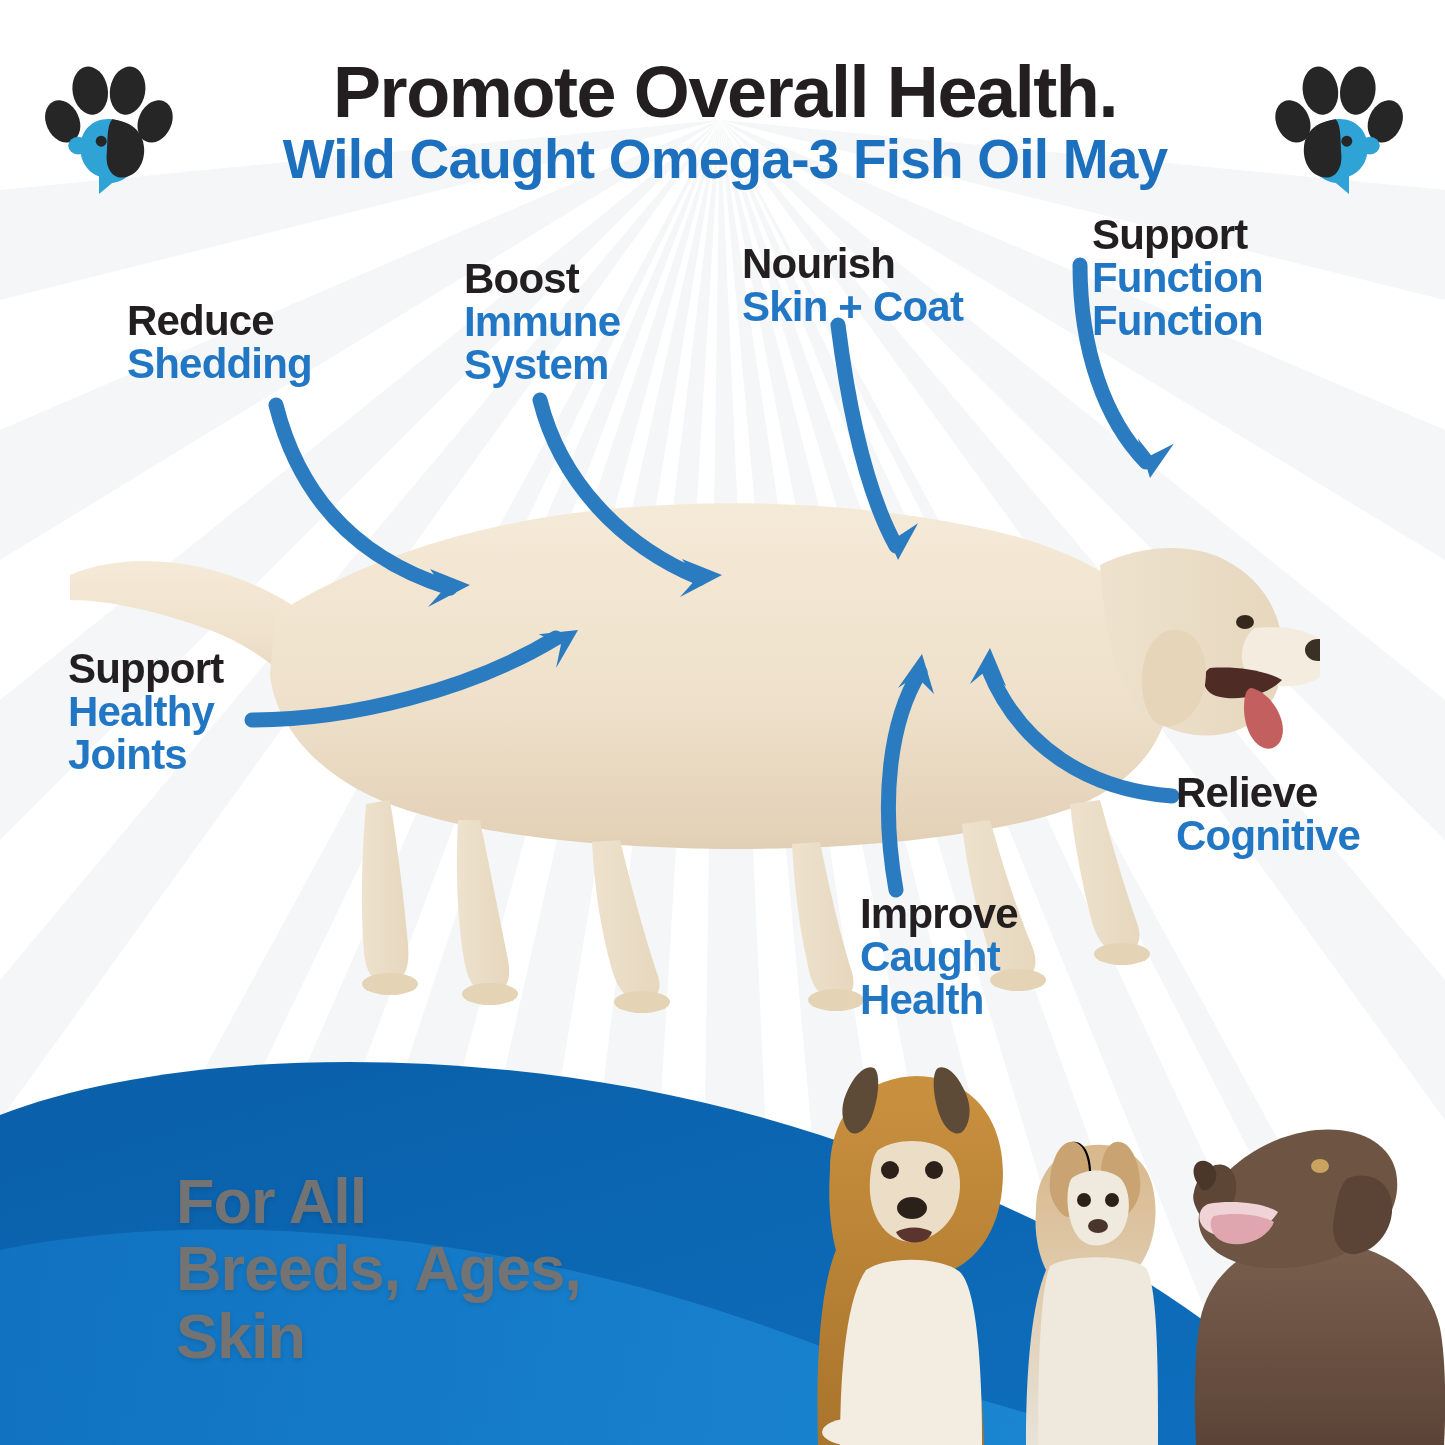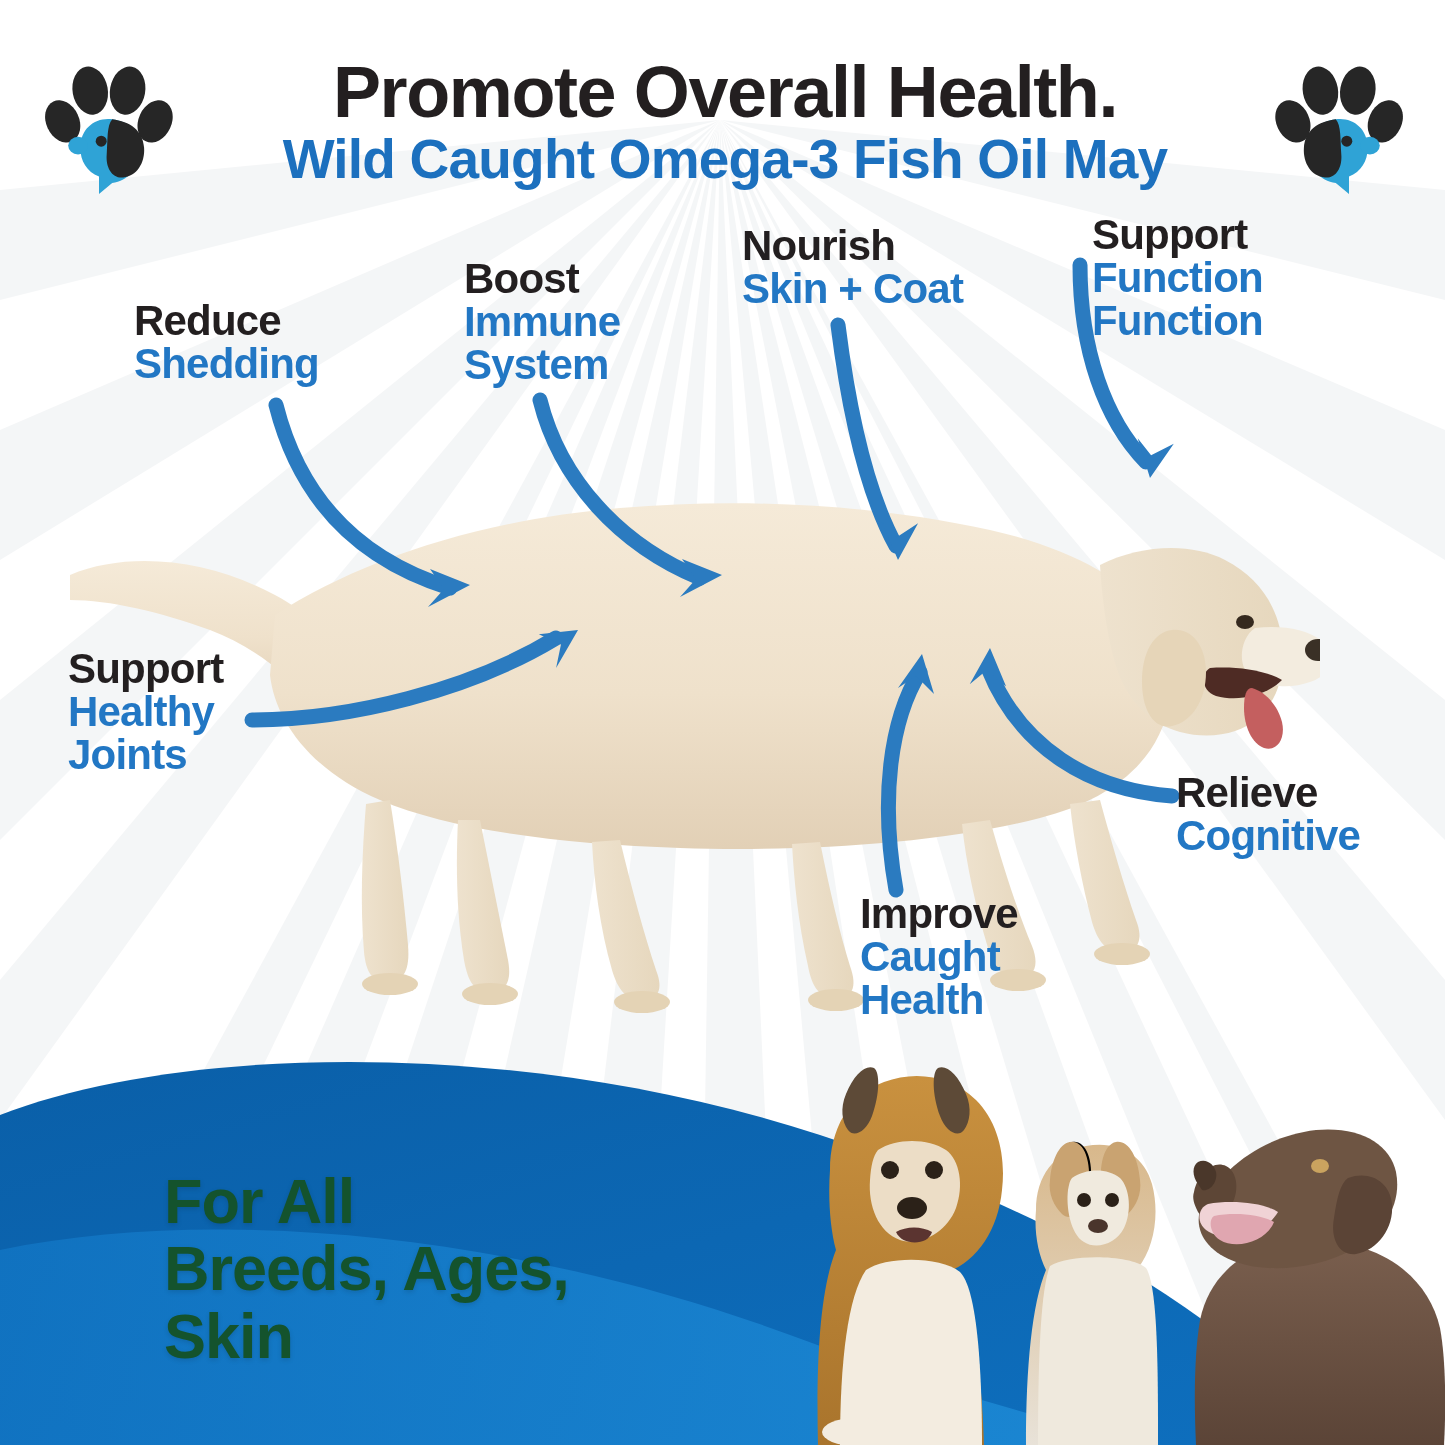--- a/index.html
+++ b/index.html
@@ -27,41 +27,41 @@
     font-size:55px;font-weight:bold;color:#1c70be;letter-spacing:-0.8px;
     line-height:1.05;margin-top:4px;white-space:nowrap;
   }
 
   
   .callout{position:absolute;line-height:1.02;}
   .co-top{font-size:42px;font-weight:bold;color:#231f20;letter-spacing:-0.8px;}
   .co-sub{font-size:42px;font-weight:bold;color:#2277c4;letter-spacing:-0.8px;}
   .co-sub .l{display:block;}
 
-  .c-reduce   {left:134px;  top:300px;}
+  .c-reduce   {left:127px;  top:300px;}
   .c-joints   {left:68px;   top:648px;}
   .c-boost    {left:464px;  top:258px;}
-  .c-nourish  {left:742px;  top:225px;}
+  .c-nourish  {left:742px;  top:243px;}
   .c-cognitive{left:1092px; top:214px;}
   .c-allergies{left:1176px; top:746px;margin-top:26px;}
   .c-heart    {left:860px;  top:893px;}
 
   .ta-c{text-align:left;}
 
   
   .arrows{position:absolute;left:0;top:0;width:1445px;height:1445px;pointer-events:none;}
 
   
   .dog-main{position:absolute;left:60px;top:400px;width:1260px;height:640px;}
 
   
   .banner{position:absolute;left:0;top:1055px;width:1445px;height:390px;overflow:hidden;}
   .banner-text{
-    position:absolute;left:164px;top:1168px;width:620px;
-    color:#14532d;font-size:63px;font-weight:bold;line-height:1.07;
+    position:absolute;left:176px;top:1168px;width:620px;
+    color:#737373;font-size:63px;font-weight:bold;line-height:1.07;
     letter-spacing:-1px;text-shadow:0 2px 5px rgba(0,0,0,.13);
   }
   .banner-text .l{display:block;}
 
   .bottom-dogs{position:absolute;left:800px;top:1060px;width:645px;height:385px;}
 </style>
 </head>
 <body>
 
 <div id="stage">

